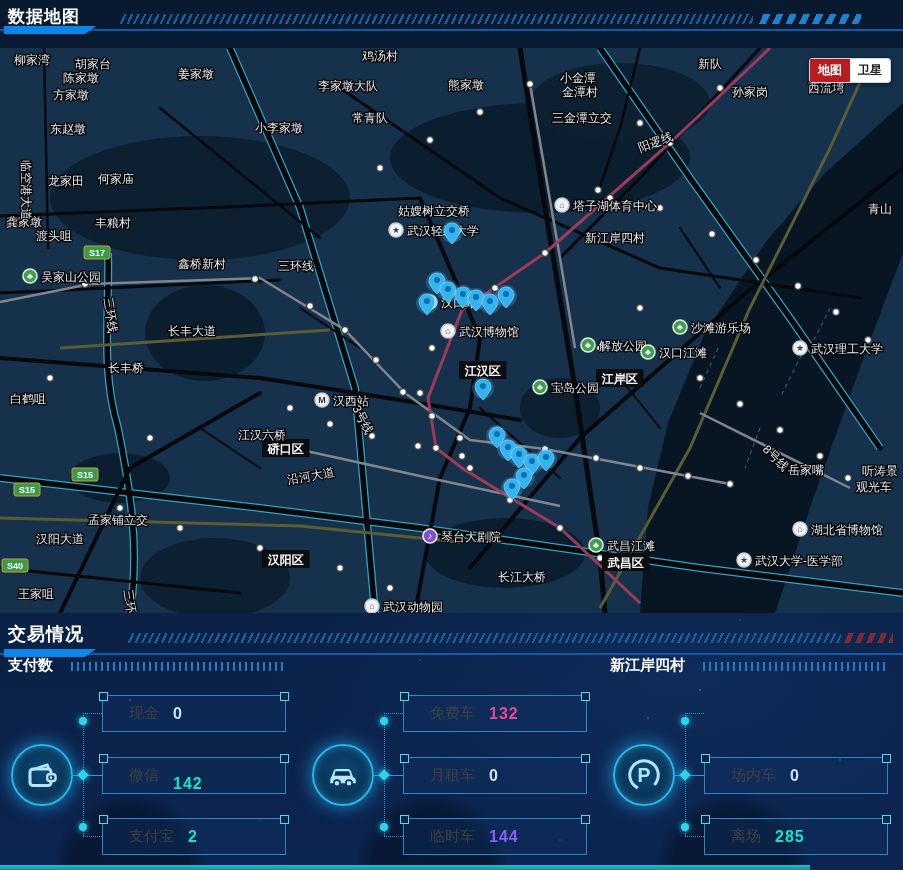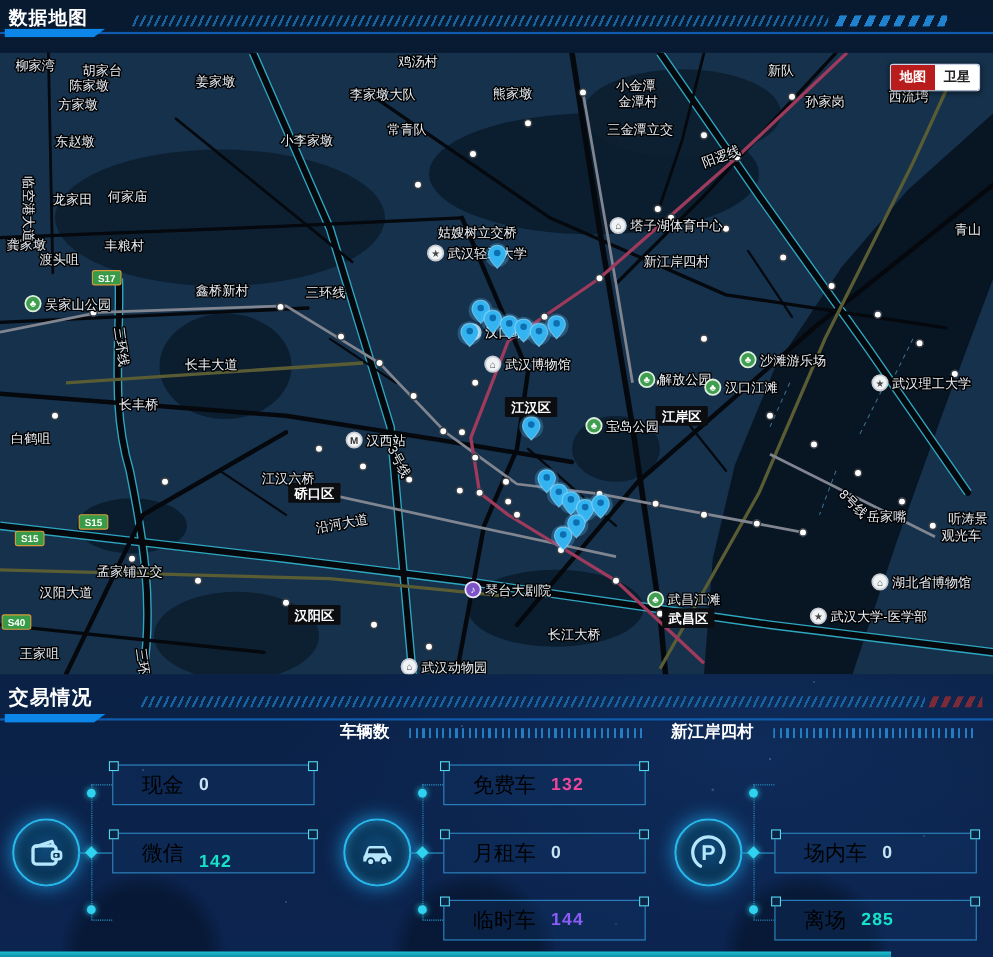--- a/index.html
+++ b/index.html
@@ -59,21 +59,21 @@
   .stats{position:absolute;top:648px;left:0;width:903px;height:216px;display:flex;}
   .col{position:relative;width:301px;height:216px;}
   .col-head{display:flex;align-items:center;padding:8px 8px 0 8px;}
   .col-title{color:#fff;font-size:15px;font-weight:bold;white-space:nowrap;}
   .ticks{height:9px;flex:1;margin:2px 8px 0 18px;
     background:repeating-linear-gradient(90deg,rgba(40,140,215,.85) 0 2px,transparent 2px 6px);}
   .sbox{position:absolute;left:102px;width:184px;height:37px;border:1px solid #2e86c4;
     background:rgba(18,58,108,.28);display:flex;align-items:center;padding-left:26px;box-sizing:border-box;gap:14px;}
   .sbox .hd{position:absolute;width:7px;height:7px;border:1px solid #55d8f2;background:#0a2545;top:-4px;}
   .sbox .hd-l{left:-4px;} .sbox .hd-r{right:-4px;}
-  .lbl{color:#000000;font-size:19px;}
+  .lbl{color:#404040;font-size:15px;}
   .val{font-size:16px;font-weight:bold;letter-spacing:1px;}
   .big-icon{position:absolute;left:11px;top:96px;width:58px;height:58px;border-radius:50%;
     border:2px solid #27b7ea;background:radial-gradient(circle at 50% 45%,#0e4a7a 0%,#093457 55%,#072540 100%);
     box-shadow:0 0 18px rgba(30,165,235,.85),inset 0 0 10px rgba(60,190,255,.55);
     display:flex;align-items:center;justify-content:center;}
   .big-icon svg{width:36px;height:36px;}
   .vline{position:absolute;left:83px;top:65px;height:123px;border-left:1px dotted #2a9ad0;}
   .hdot{position:absolute;left:83px;width:19px;border-top:1px dotted #2a9ad0;}
   .hdot-top{top:65px;} .hdot-bot{top:188px;}
   .hsolid{position:absolute;left:71px;top:127px;width:31px;height:1px;background:#2a9ad0;}
@@ -425,20 +425,24 @@
   <span class="sec-title">交易情况</span>
   <div class="hatch"></div>
   <div class="hatch-red"></div>
   <div class="bar-line"></div>
   <div class="bar"></div>
 </header>
 
 <section class="stats">
 
   <div class="col">
+    <div class="col-head">
+      <span class="col-title">支付数</span>
+      <div class="ticks"></div>
+    </div>
     <div class="orb"></div>
     <div class="big-icon">
       <svg viewBox="0 0 24 24">
         <path d="M5.5 8.5 L15.5 5.2 L16.6 8.5" fill="none" stroke="#b5e6fb" stroke-width="1.8" stroke-linejoin="round"></path>
         <rect x="4" y="8" width="14" height="11" rx="2" fill="none" stroke="#b5e6fb" stroke-width="2"></rect>
         <rect x="15.5" y="11.5" width="5.5" height="4.5" rx="1.5" fill="#0a3050" stroke="#b5e6fb" stroke-width="1.6"></rect>
         <circle cx="18" cy="13.8" r="0.9" fill="#b5e6fb"></circle>
       </svg>
     </div>
     <div class="vline"></div>
@@ -453,27 +457,29 @@
         <i class="hd hd-r"></i>
       <span class="lbl">现金</span>
       <span class="val" style="color: rgb(201, 228, 242);">0</span>
     </div>
     <div class="sbox" style="top:109px">
       <i class="hd hd-l"></i>
         <i class="hd hd-r"></i>
       <span class="lbl">微信</span>
       <span class="val" style="color: rgb(23, 226, 200); margin-top: 16px;">142</span>
     </div>
+    <div class="sbox" style="top:170px">
+      <i class="hd hd-l"></i>
+        <i class="hd hd-r"></i>
+      <span class="lbl">支付宝</span>
+      <span class="val" style="color: rgb(23, 226, 200);">2</span>
+    </div>
   </div>
 
   <div class="col">
-    <div class="col-head">
-      <span class="col-title">车辆数</span>
-      <div class="ticks"></div>
-    </div>
     <div class="orb"></div>
     <div class="big-icon">
       <svg viewBox="0 0 24 24">
         <path d="M4.2 13.5 L5.8 9.4 Q6.3 8 7.8 8 L15.2 8 Q16.7 8 17.2 9.4 L18.8 13.5 Q20.5 13.9 20.5 15.5 L20.5 17.5 L3.5 17.5 L3.5 15.5 Q3.5 13.9 4.2 13.5 Z" fill="#b5e6fb"></path>
         <path d="M7 9.5 L16 9.5 L17 12.5 L6.2 12.5 Z" fill="#0a3050"></path>
         <circle cx="8" cy="17.5" r="2.1" fill="#b5e6fb" stroke="#0a3050" stroke-width="1.1"></circle>
         <circle cx="16" cy="17.5" r="2.1" fill="#b5e6fb" stroke="#0a3050" stroke-width="1.1"></circle>
       </svg>
     </div>
     <div class="vline"></div>

